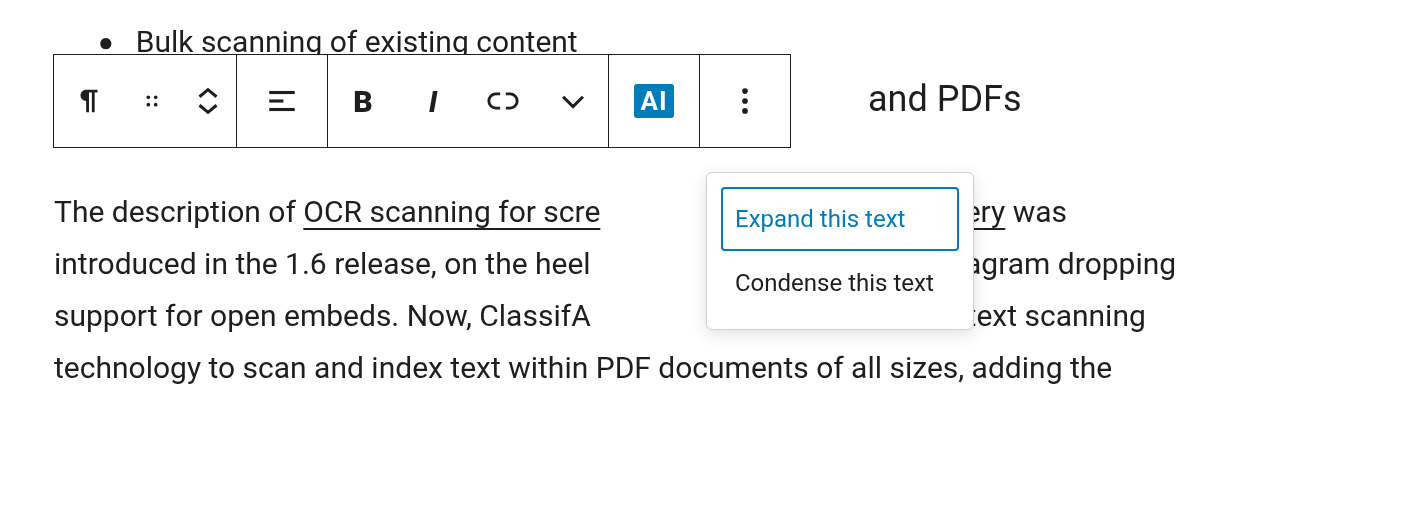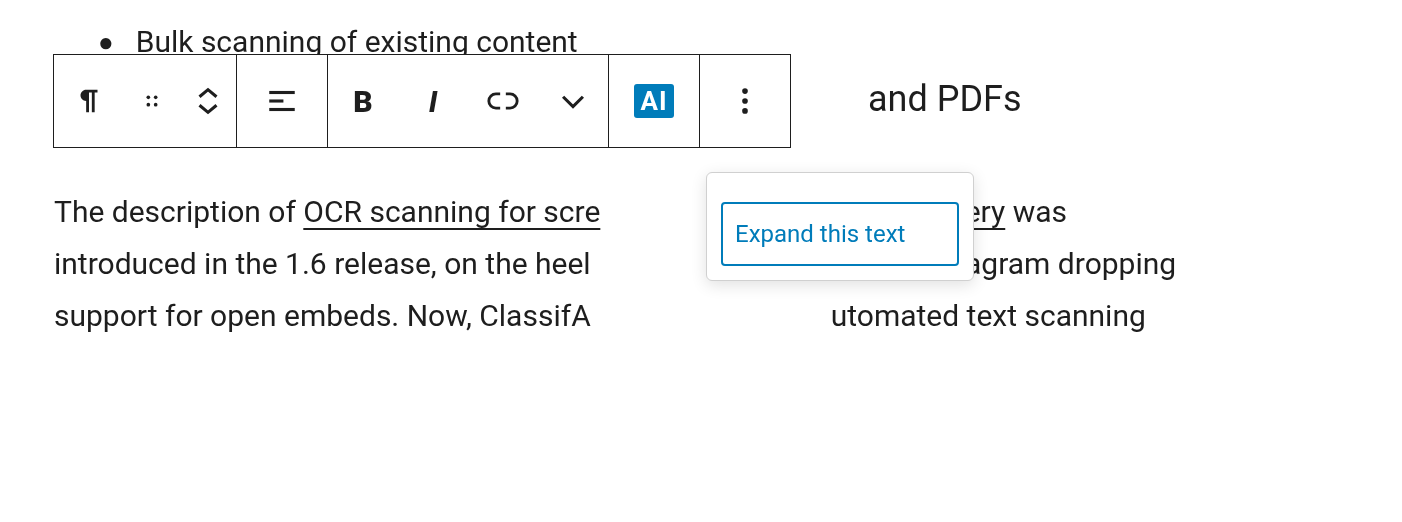--- a/index.html
+++ b/index.html
@@ -117,21 +117,20 @@
     padding: 14px;
     box-sizing: border-box;
     z-index: 5;
     font-size: 24px;
   }
   .ai-popup .opt {
     padding: 18px 14px;
     color: #1e1e1e;
     cursor: pointer;
     border-radius: 4px;
-    margin-top: 15px;
   }
   .ai-popup .opt.selected {
     color: #007cba;
     border: 2.5px solid #007cba;
     padding: 16px 12px;
   }
 
 </style>
 </head>
 <body>
@@ -217,17 +216,19 @@
 <div class="paragraph">
   <div>
     <span>The description of </span><span class="ul">OCR scanning for scre</span><span style="display:inline-block;width:280px"></span><span class="ul">r imagery</span><span> was</span>
   </div>
   <div>
     <span>introduced in the 1.6 release, on the heel</span><span style="display:inline-block;width:300px"></span><span>d Instagram dropping</span>
   </div>
   <div>
     <span>support for open embeds. Now, ClassifA</span><span style="display:inline-block;width:240px"></span><span>utomated text scanning</span>
   </div>
+  <div>technology to scan and index text within PDF documents of all sizes, adding the</div>
 </div>
 
 <div class="ai-popup">
   <div class="opt selected">Expand this text</div>
+  <div class="opt">Condense this text</div>
 </div>
 
 </body></html>

